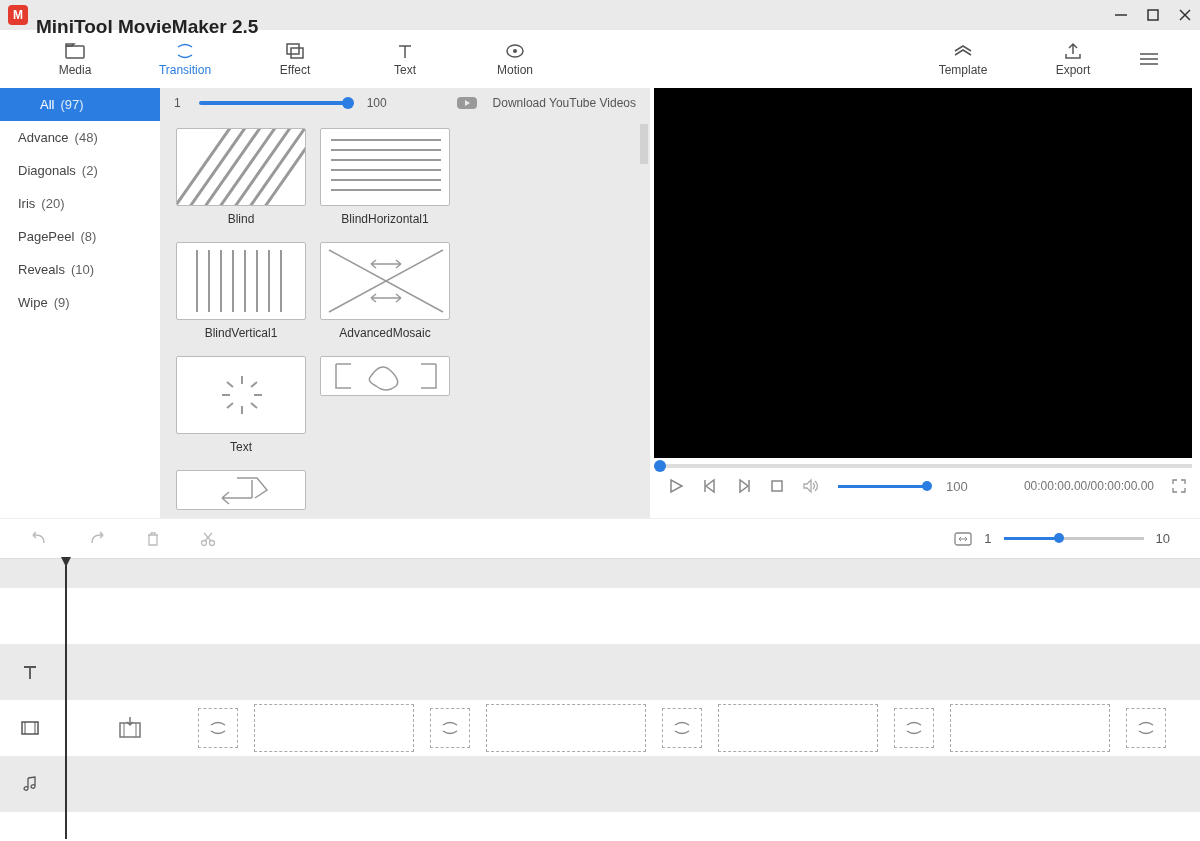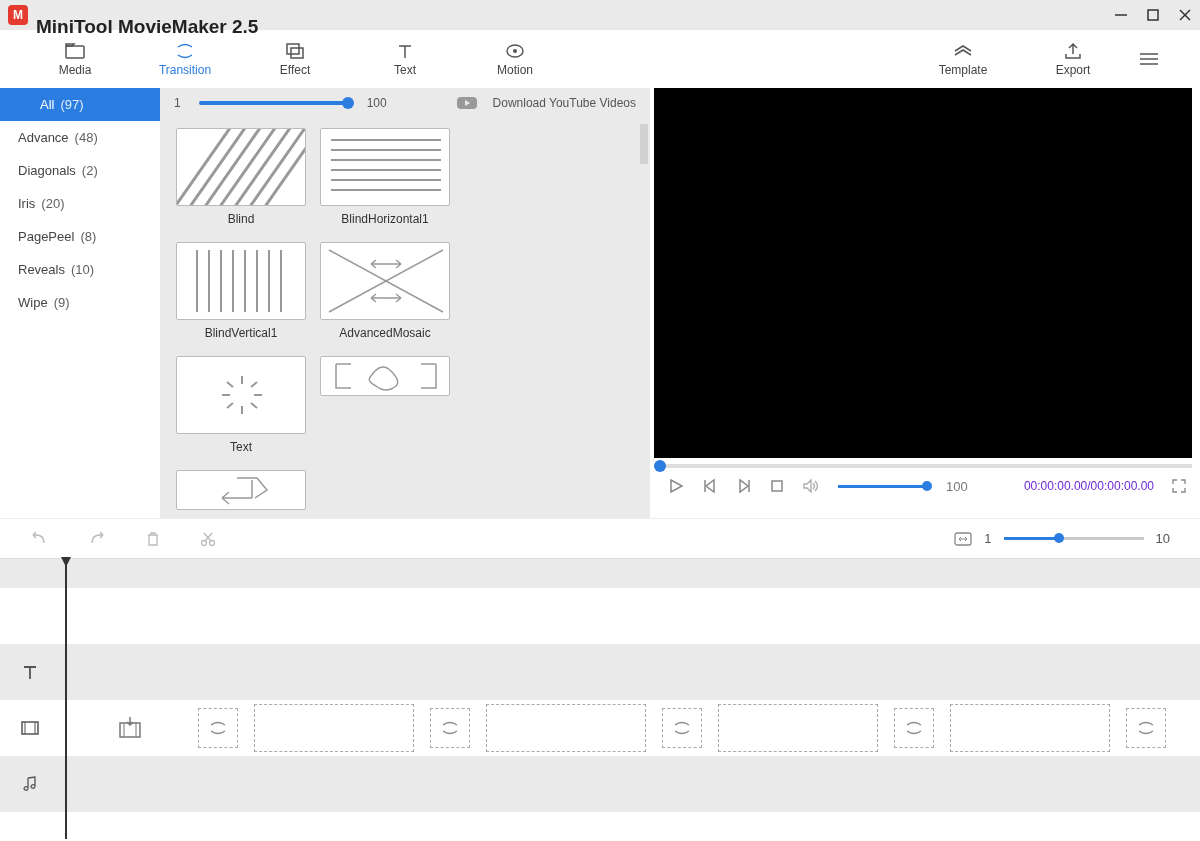--- a/index.html
+++ b/index.html
@@ -46,21 +46,21 @@
 .trans-item .tname { font-size:12px; color:#333; }
 
 
 .preview-area { flex:1; background:#fff; display:flex; flex-direction:column; padding: 0 0 0 0; }
 .preview-screen { background:#000; margin: 0 8px 0 4px; height: 370px; }
 .preview-slider { margin: 6px 8px 0 4px; height:4px; background:#ddd; position:relative; }
 .preview-slider::before { content:''; position:absolute; left:0; top:0; width:12px; height:12px; background:#2b7de1; border-radius:50%; top:-4px; }
 .preview-controls { display:flex; align-items:center; gap:18px; padding: 10px 14px 6px 18px; color:#777; font-size:13px; }
 .pc-slider { width:90px; height:3px; background:#2b7de1; position:relative; }
 .pc-slider::after{content:''; position:absolute; right:-4px; top:-4px; width:10px; height:10px; background:#2b7de1; border-radius:50%;}
-.timecode { font-size:12px; color:#6d28d9; margin-left:auto; }
+.timecode { font-size:12px; color:#737373; margin-left:auto; }
 
 
 .edit-toolbar { height: 40px; display:flex; align-items:center; padding: 0 30px; gap: 40px; color:#aaa; border-top:1px solid #eee; }
 .edit-toolbar .right { margin-left:auto; display:flex; align-items:center; gap:12px; color:#555; font-size:13px;}
 .zoom-slider { width:140px; height:3px; background:#c9c9c9; position:relative;}
 .zoom-slider::before{content:''; position:absolute; left:0; width:55px; height:3px; background:#2b7de1;}
 .zoom-slider::after{content:''; position:absolute; left:50px; top:-4px; width:10px; height:10px; background:#2b7de1; border-radius:50%;}
 
 
 .timeline { background:#eaeaea; }

